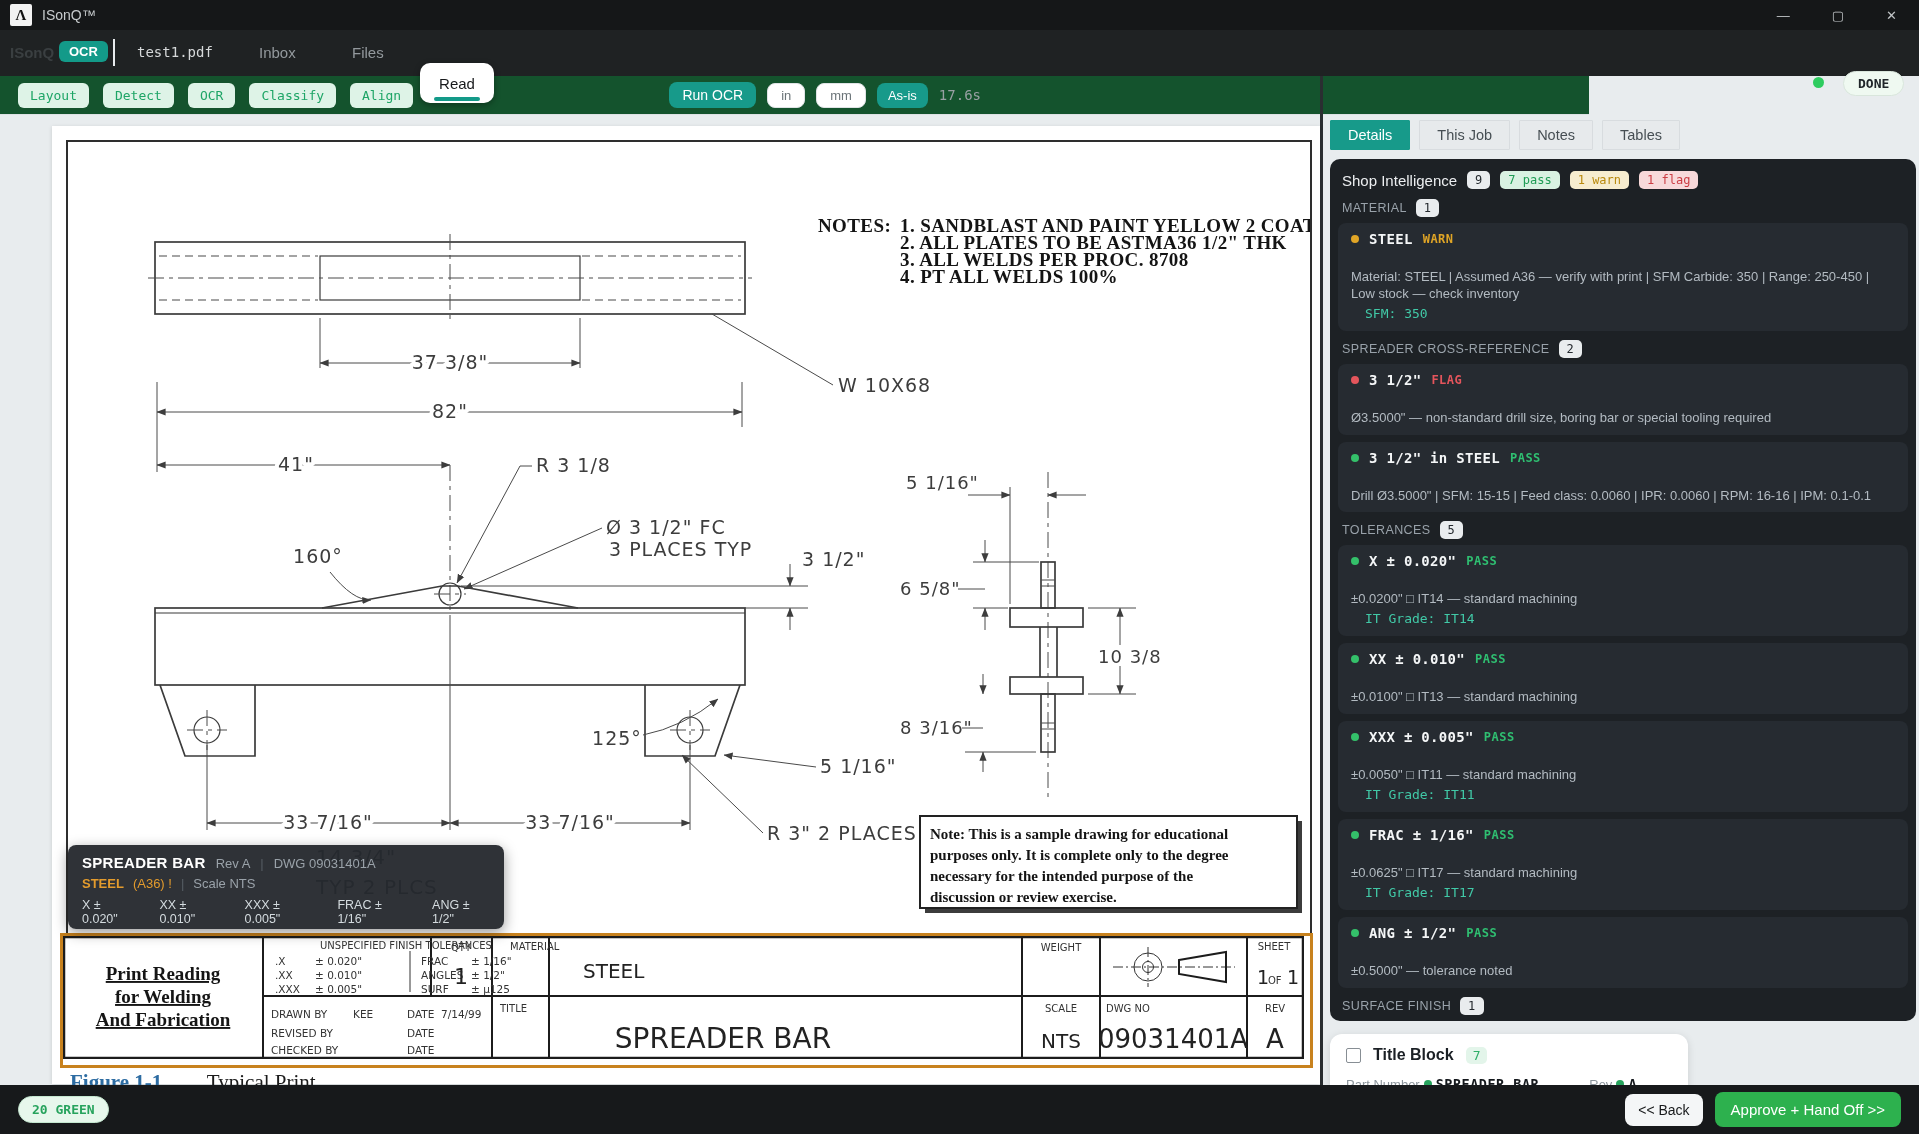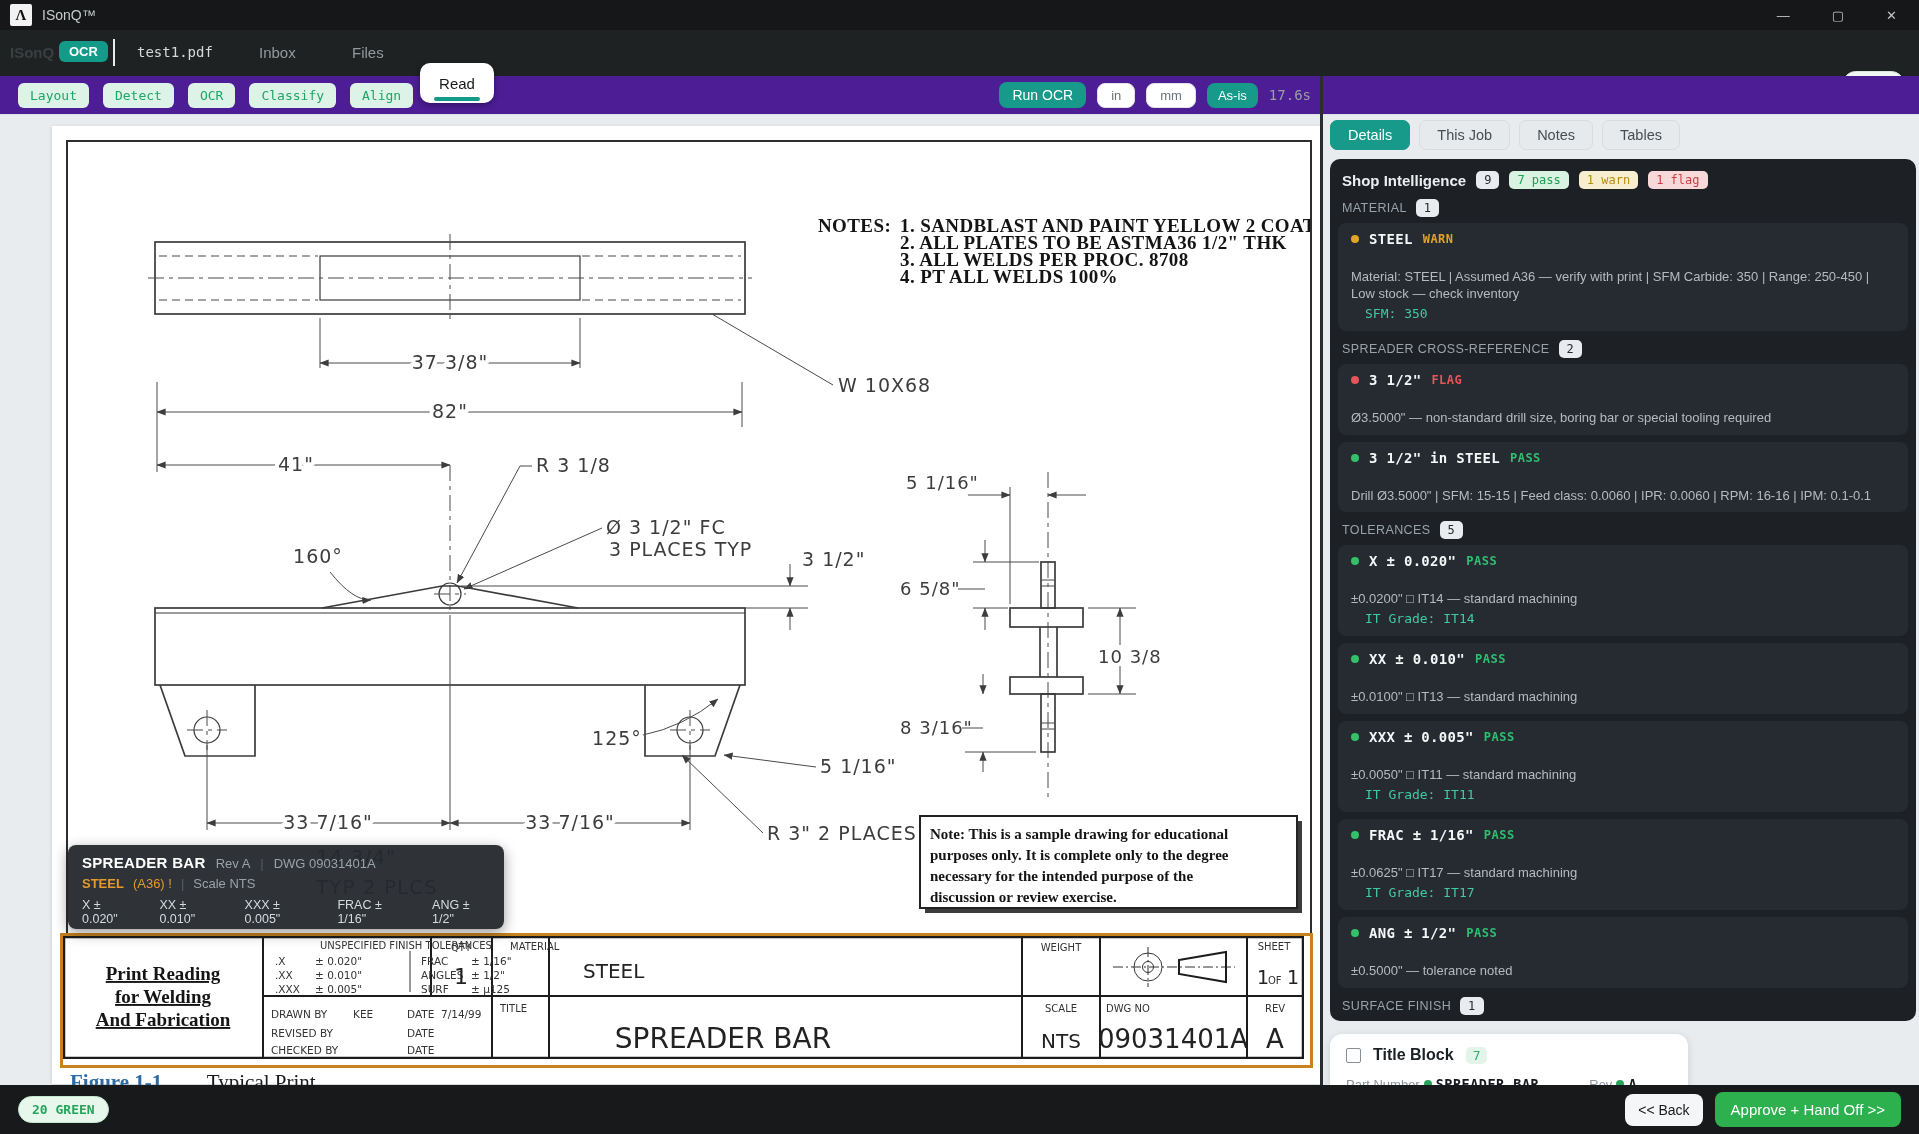--- a/index.html
+++ b/index.html
@@ -15,21 +15,21 @@
   .nav-ghost{position:absolute;left:10px;top:14px;font-size:15px;font-weight:bold;color:#3a3f41;}
   .ocr-pill{position:absolute;left:59px;top:11px;background:#139a89;color:#fff;font-size:13px;font-weight:bold;padding:3px 10px;border-radius:6px;}
   .nav-sep{position:absolute;left:113px;top:9px;width:2px;height:27px;background:#e8ecee;}
   .nav-file{position:absolute;left:137px;top:14px;font-family:"DejaVu Sans Mono",monospace;font-size:14px;color:#d6d9da;}
   .nav-item{position:absolute;top:14px;font-size:15px;color:#93999d;cursor:pointer;}
   .nav-read{position:absolute;left:420px;top:33px;width:74px;height:40px;background:#ffffff;border-radius:10px;box-shadow:0 2px 6px rgba(0,0,0,.35);display:flex;align-items:center;justify-content:center;font-size:15px;color:#17191b;z-index:6;}
   .nav-read .underbar{position:absolute;bottom:2px;left:14px;width:46px;height:4px;background:#139a89;border-radius:2px;}
   .done-dot{position:absolute;left:1813px;top:47px;width:11px;height:11px;border-radius:50%;background:#2ecc5f;}
   .done-btn{position:absolute;left:1843px;top:41px;background:#eff9f1;border:1px solid #d9e6dc;color:#20262a;font-size:13px;font-weight:bold;padding:4px 14px;border-radius:13px;font-family:"DejaVu Sans Mono",monospace;}
   
-  .toolbar{position:absolute;left:0;top:76px;width:1919px;height:38px;background:#4c1d95;border-bottom:1px solid #dde1e4;display:flex;align-items:center;}
+  .toolbar{position:absolute;left:0;top:76px;width:1589px;height:38px;background:#14532d;border-bottom:1px solid #dde1e4;display:flex;align-items:center;}
   .tool-pill{font-family:"DejaVu Sans Mono",monospace;font-size:13px;color:#1ea566;background:#def3e7;padding:5px 12px;border-radius:6px;margin-left:14px;cursor:pointer;}
   .tool-pill:first-child{margin-left:18px;}
   .tool-right{margin-left:auto;margin-right:608px;display:flex;align-items:center;gap:11px;}
   .run-ocr{background:#179a8a;color:#fff;font-size:14px;padding:5px 13px;border-radius:8px;cursor:pointer;}
   .unit-btn{background:#fff;border:1px solid #dfe3e5;color:#6b7478;font-size:13px;padding:4px 13px;border-radius:8px;cursor:pointer;}
   .asis-btn{background:#179a8a;color:#fff;font-size:13px;padding:5px 11px;border-radius:8px;cursor:pointer;}
   .time-txt{font-family:"DejaVu Sans Mono",monospace;font-size:14px;color:#99a0a4;}
   .vdivider{position:absolute;left:1320px;top:76px;width:3px;height:1009px;background:#2a2e31;}
   
   .sheet{position:absolute;left:52px;top:126px;width:1268px;height:958px;background:#ffffff;box-shadow:0 1px 4px rgba(0,0,0,.14);}
@@ -64,25 +64,25 @@
   .tb-brand{font-family:"Liberation Serif",serif;font-weight:bold;font-size:19px;fill:#151515;text-decoration:underline;}
   .tb-line{stroke:#1c1c1c;stroke-width:2;fill:none;}
   .tb-thin{stroke:#333;stroke-width:1;fill:none;}
   .tb-cl{stroke:#333;stroke-width:1;fill:none;stroke-dasharray:10 3 2 3;}
   .caption{position:absolute;left:70px;top:1070px;height:15px;overflow:hidden;white-space:nowrap;z-index:2;font-family:"Liberation Serif",serif;font-size:21px;}
   .cap-fig{color:#2d6ca2;font-weight:bold;}
   .cap-txt{color:#1b1b1b;margin-left:34px;}
   
   .panel{position:absolute;left:1330px;top:120px;width:586px;}
   .ptabs{display:flex;gap:9px;}
-  .ptab{background:#e7eaec;border:1px solid #d8dcdf;color:#464e53;font-size:14.5px;padding:6px 17px;border-radius:7px;cursor:pointer;}
+  .ptab{background:#e7eaec;border:1px solid #d8dcdf;color:#464e53;font-size:14.5px;padding:6px 17px;border-radius:1px;cursor:pointer;}
   .ptab.active{background:#179a8a;border-color:#179a8a;color:#fff;}
   .dark-panel{margin-top:9px;background:#1d2125;border-radius:10px;padding:10px 8px;height:842px;overflow:hidden;}
   .shop-head{display:flex;align-items:center;gap:10px;margin:2px 4px 10px;}
-  .shop-title{color:#eceef0;font-size:15px;font-weight:bold;}
+  .shop-title{color:#eceef0;font-size:15px;font-weight:normal;}
   .pill{font-family:"DejaVu Sans Mono",monospace;font-size:12px;padding:2px 8px;border-radius:5px;}
   .pill.light{background:#e9ecee;color:#24292e;}
   .pill.pass{background:#d9f2e2;color:#1f9d55;}
   .pill.warn{background:#f7edcf;color:#b98a0e;}
   .pill.flag{background:#f8d9da;color:#cc3d44;}
   .sec-label{display:flex;align-items:center;gap:9px;margin:9px 4px 6px;font-size:12.5px;color:#99a2aa;letter-spacing:.4px;}
   .card{background:#262b31;border-radius:8px;padding:8px 13px;margin-bottom:7px;cursor:default;}
   .card-head{display:flex;align-items:center;gap:10px;}
   .dot{width:8px;height:8px;border-radius:50%;flex:none;}
   .dot.pass{background:#34c06a;} .dot.warn{background:#e0a526;} .dot.flag{background:#e4555c;}

